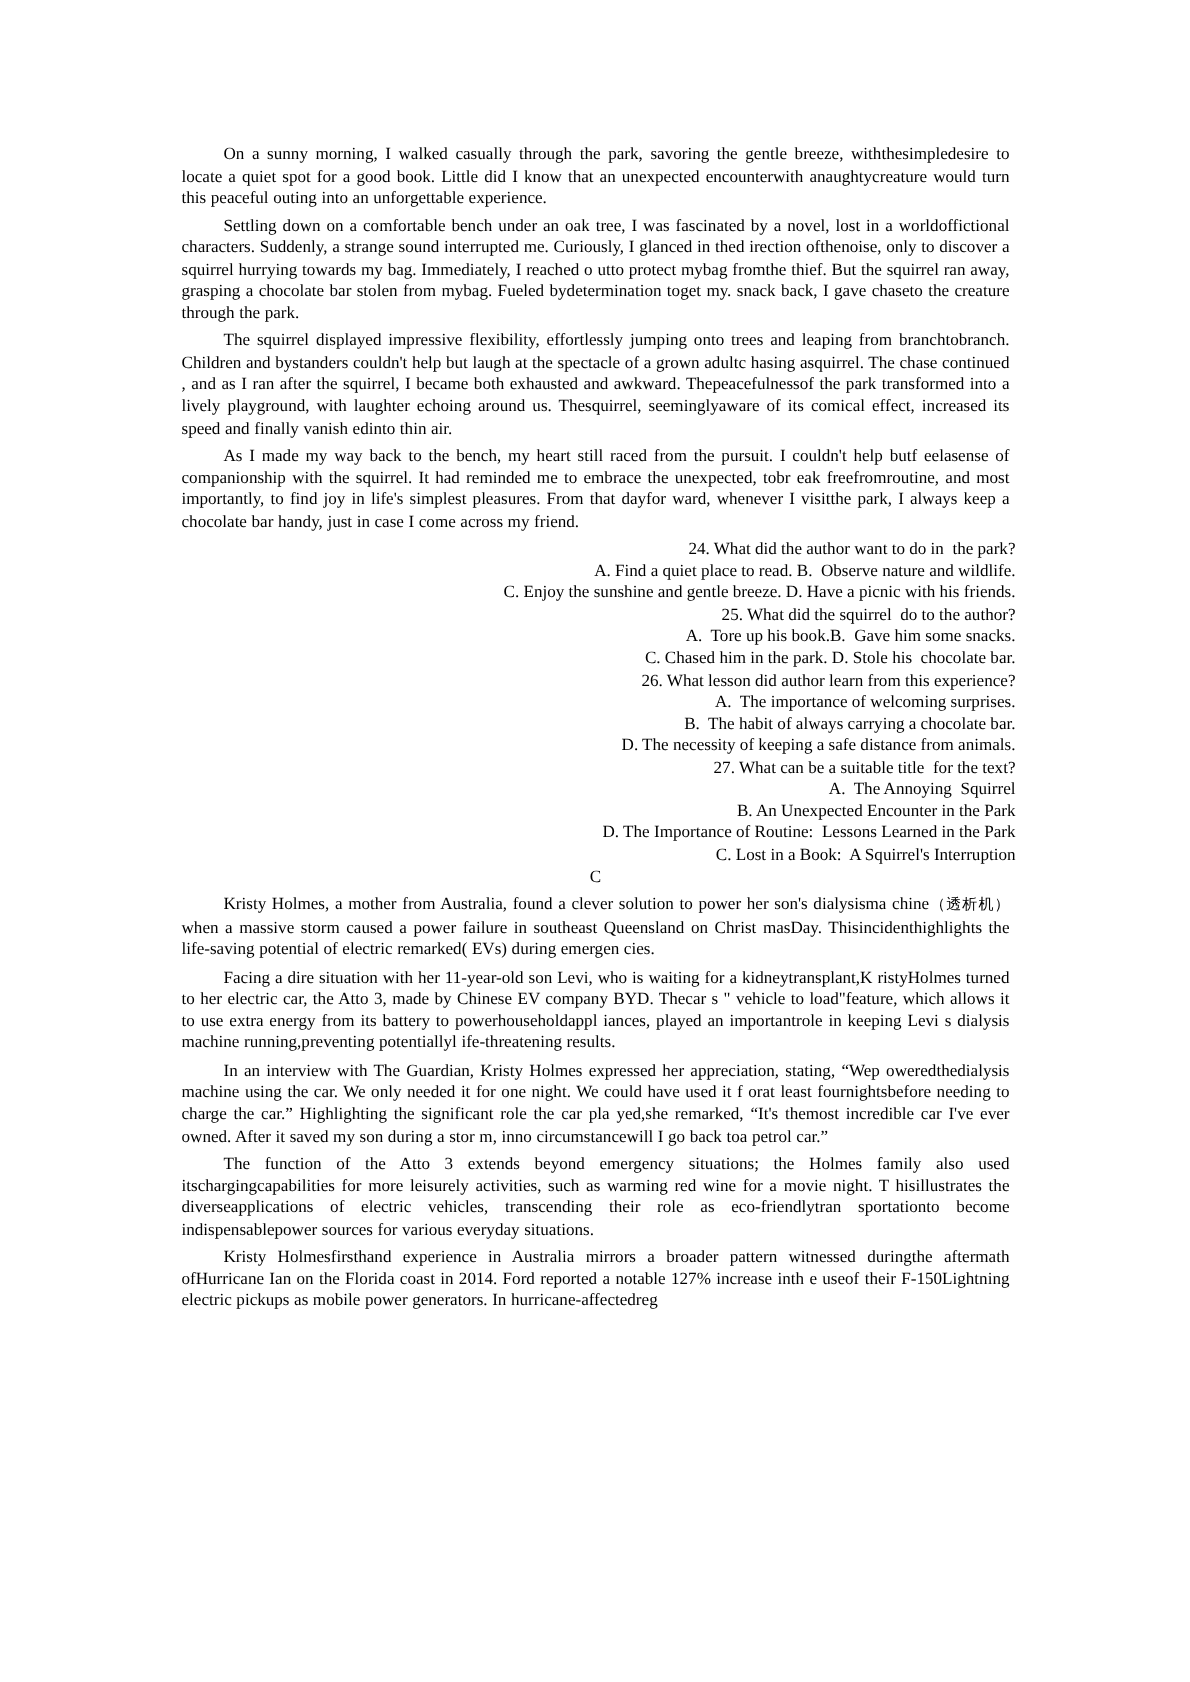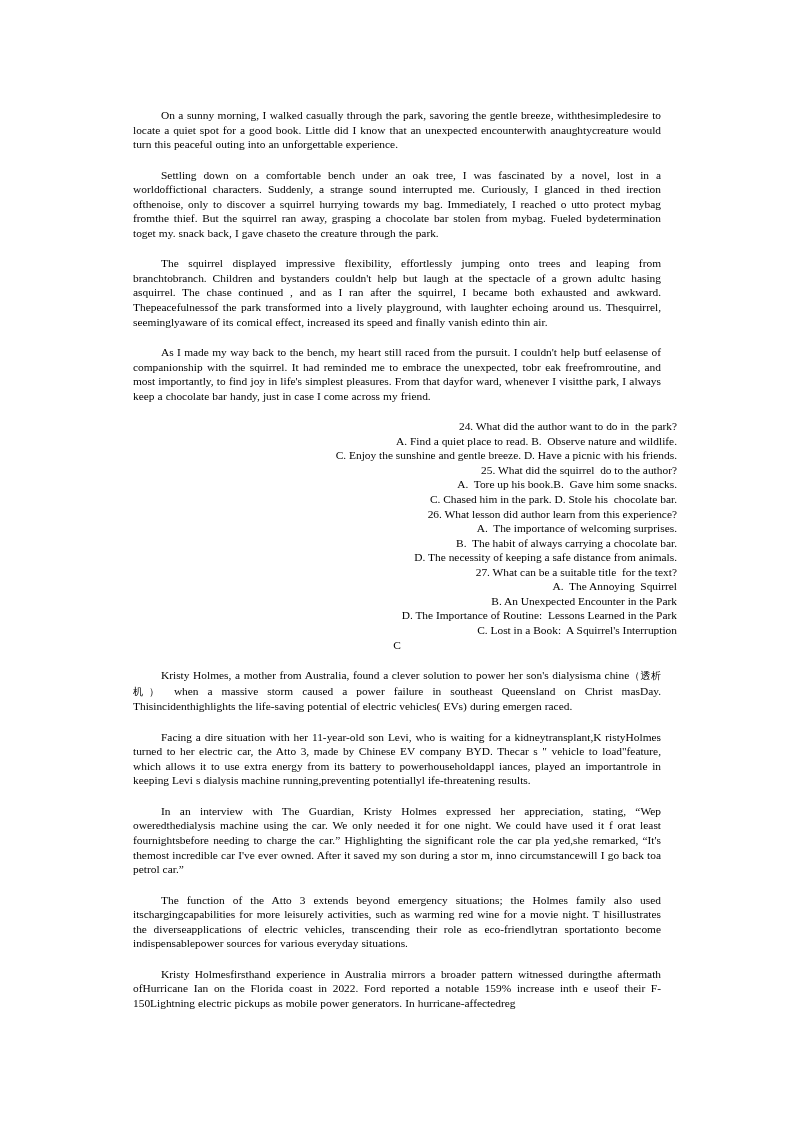--- a/index.html
+++ b/index.html
@@ -27,21 +27,21 @@
     left: 117px;
     top: 92px;
     width: 560px;
   }
   .para {
     font-size: 11.4px;
     line-height: 14.55px;
     text-align: justify;
     text-justify: inter-word;
     text-indent: 28px;
-    margin: 16px;
+    margin: 4px;
     word-spacing: 0.2px;
     hyphens: none;
   }
   .qline {
     font-size: 11.4px;
     line-height: 14.55px;
     text-align: right;
     text-indent: 0;
     margin: 0;
     white-space: pre-wrap;
@@ -83,21 +83,21 @@
     <p class="qline">D. The necessity of keeping a safe distance from animals.</p>
 
     <p class="qline">27. What can be a suitable title  for the text?</p>
     <p class="qline">A.  The Annoying  Squirrel</p>
     <p class="qline">B. An Unexpected Encounter in the Park</p>
     <p class="qline">D. The Importance of Routine:  Lessons Learned in the Park</p>
     <p class="qline">C. Lost in a Book:  A Squirrel's Interruption</p>
 
     <p class="section-marker">C</p>
 
-    <p class="para"><span>Kristy Holmes,  a mother from Australia,  found a clever solution to power her son's dialysisma chine</span><span class="cjk">（透析机）</span><span>   when a massive storm caused a power failure  in southeast Queensland  on Christ masDay. Thisincidenthighlights  the life-saving  potential  of electric vehicles( EVs) during emergen raced.</span></p>
+    <p class="para"><span>Kristy Holmes,  a mother from Australia,  found a clever solution to power her son's dialysisma chine</span><span class="cjk">（透析机）</span><span>   when a massive storm caused a power failure  in southeast Queensland  on Christ masDay. Thisincidenthighlights  the life-saving  potential  of electric remarked( EVs) during emergen cies.</span></p>
 
     <p class="para">Facing a dire situation with her 11-year-old son Levi,  who is waiting  for a kidneytransplant,K ristyHolmes turned to her electric car, the Atto  3, made by Chinese EV  company BYD. Thecar s  " vehicle to load"feature,  which allows it  to use extra energy from its battery to powerhouseholdappl iances, played an importantrole in  keeping Levi   s dialysis  machine running,preventing potentiallyl ife-threatening results.</p>
     <p class="para">In an interview with The Guardian, Kristy Holmes  expressed her appreciation, stating,  “Wep oweredthedialysis  machine using the car. We only needed it  for one night.  We could have used it  f orat least  fournightsbefore needing to charge the car.”  Highlighting  the significant role the car pla yed,she remarked, “It's themost incredible  car I've ever owned. After it saved my son during a stor m, inno circumstancewill I go back toa petrol car.”</p>
     <p class="para">The function of the Atto  3 extends beyond emergency situations; the Holmes  family  also used itschargingcapabilities  for more leisurely  activities,  such as warming red wine for a movie night. T hisillustrates  the diverseapplications  of electric vehicles, transcending their  role as eco-friendlytran sportationto become indispensablepower  sources for various  everyday situations.</p>
-    <p class="para">Kristy Holmesfirsthand  experience in Australia  mirrors a broader pattern witnessed duringthe aftermath ofHurricane Ian on the Florida  coast in 2022. Ford reported a notable 159% increase inth e useof their F-150Lightning  electric pickups as mobile  power generators.  In hurricane-affectedreg</p>
+    <p class="para">Kristy Holmesfirsthand  experience in Australia  mirrors a broader pattern witnessed duringthe aftermath ofHurricane Ian on the Florida  coast in 2014. Ford reported a notable 127% increase inth e useof their F-150Lightning  electric pickups as mobile  power generators.  In hurricane-affectedreg</p>
 
   </div>
 </div>
 
 </body></html>

